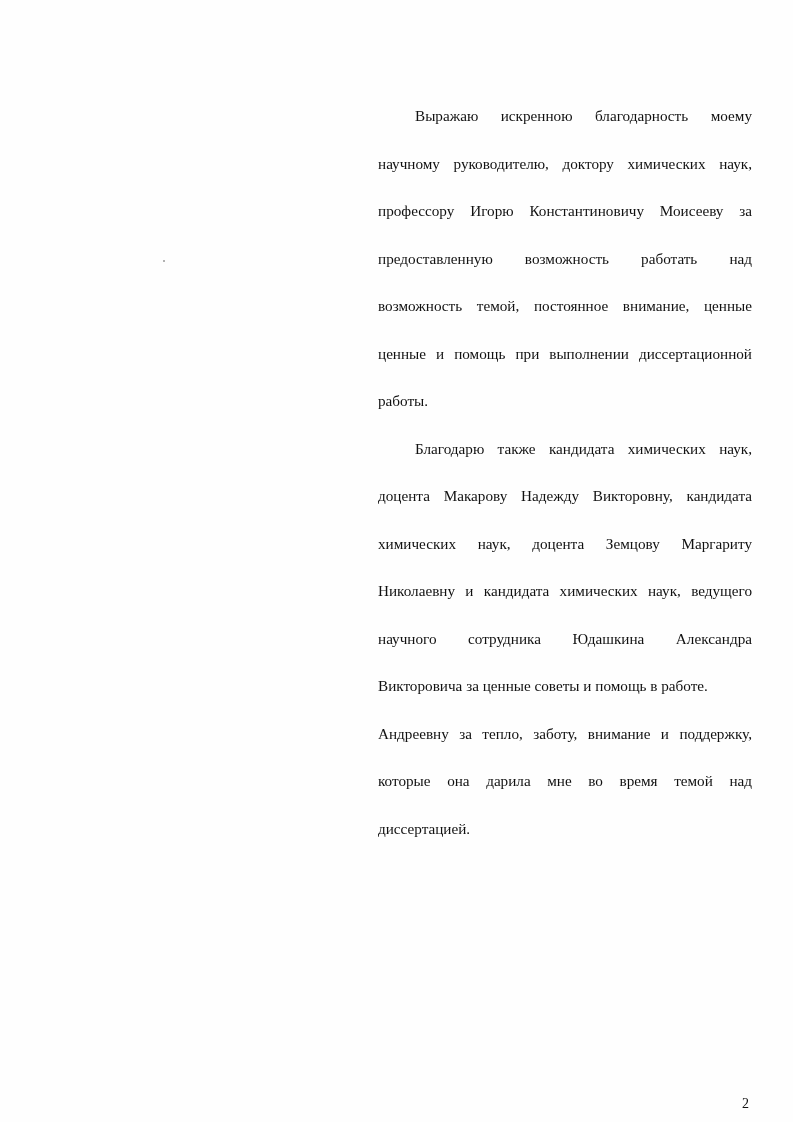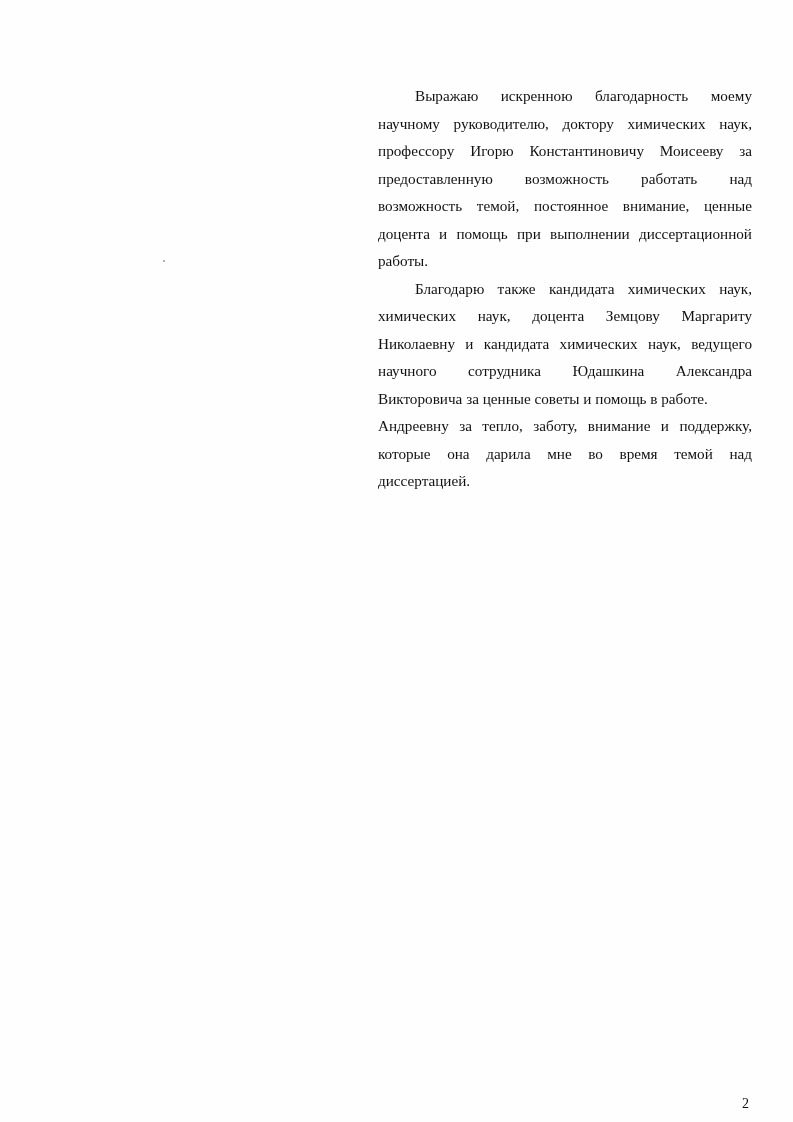--- a/index.html
+++ b/index.html
@@ -21,20 +21,21 @@
       font-size: 15.2px;
     }
     .para { margin: 0; }
     .line {
       display: block;
       height: 27.5px;
       line-height: 27.5px;
       text-align: justify;
       text-align-last: justify;
       white-space: nowrap;
+      margin-top: 20px;
     }
     .line.first { padding-left: 37px; }
     .line.last { text-align-last: left; }
     .page-number {
       position: absolute;
       left: 742px;
       top: 1096px;
       font-size: 14px;
     }
     .speck {
@@ -52,26 +53,27 @@
   <span class="speck" style="left:163px;top:260px;"></span>
 
   <div class="text-block">
 
     <div class="para">
       <span class="line first">Выражаю искренною благодарность моему</span>
       <span class="line">научному руководителю, доктору химических наук,</span>
       <span class="line">профессору Игорю Константиновичу Моисееву за</span>
       <span class="line">предоставленную возможность работать над</span>
       <span class="line">возможность темой, постоянное внимание, ценные</span>
-      <span class="line">доцента и помощь при выполнении диссертационной</span>
+      <span class="line">ценные и помощь при выполнении диссертационной</span>
       <span class="line last">работы.</span>
     </div>
 
     <div class="para">
       <span class="line first">Благодарю также кандидата химических наук,</span>
+      <span class="line">доцента Макарову Надежду Викторовну, кандидата</span>
       <span class="line">химических наук, доцента Земцову Маргариту</span>
       <span class="line">Николаевну и кандидата химических наук, ведущего</span>
       <span class="line">научного сотрудника Юдашкина Александра</span>
       <span class="line last">Викторовича за ценные советы и помощь в работе.</span>
     </div>
 
     <div class="para">
       <span class="line">Андреевну за тепло, заботу, внимание и поддержку,</span>
       <span class="line">которые она дарила мне во время темой над</span>
       <span class="line last">диссертацией.</span>

